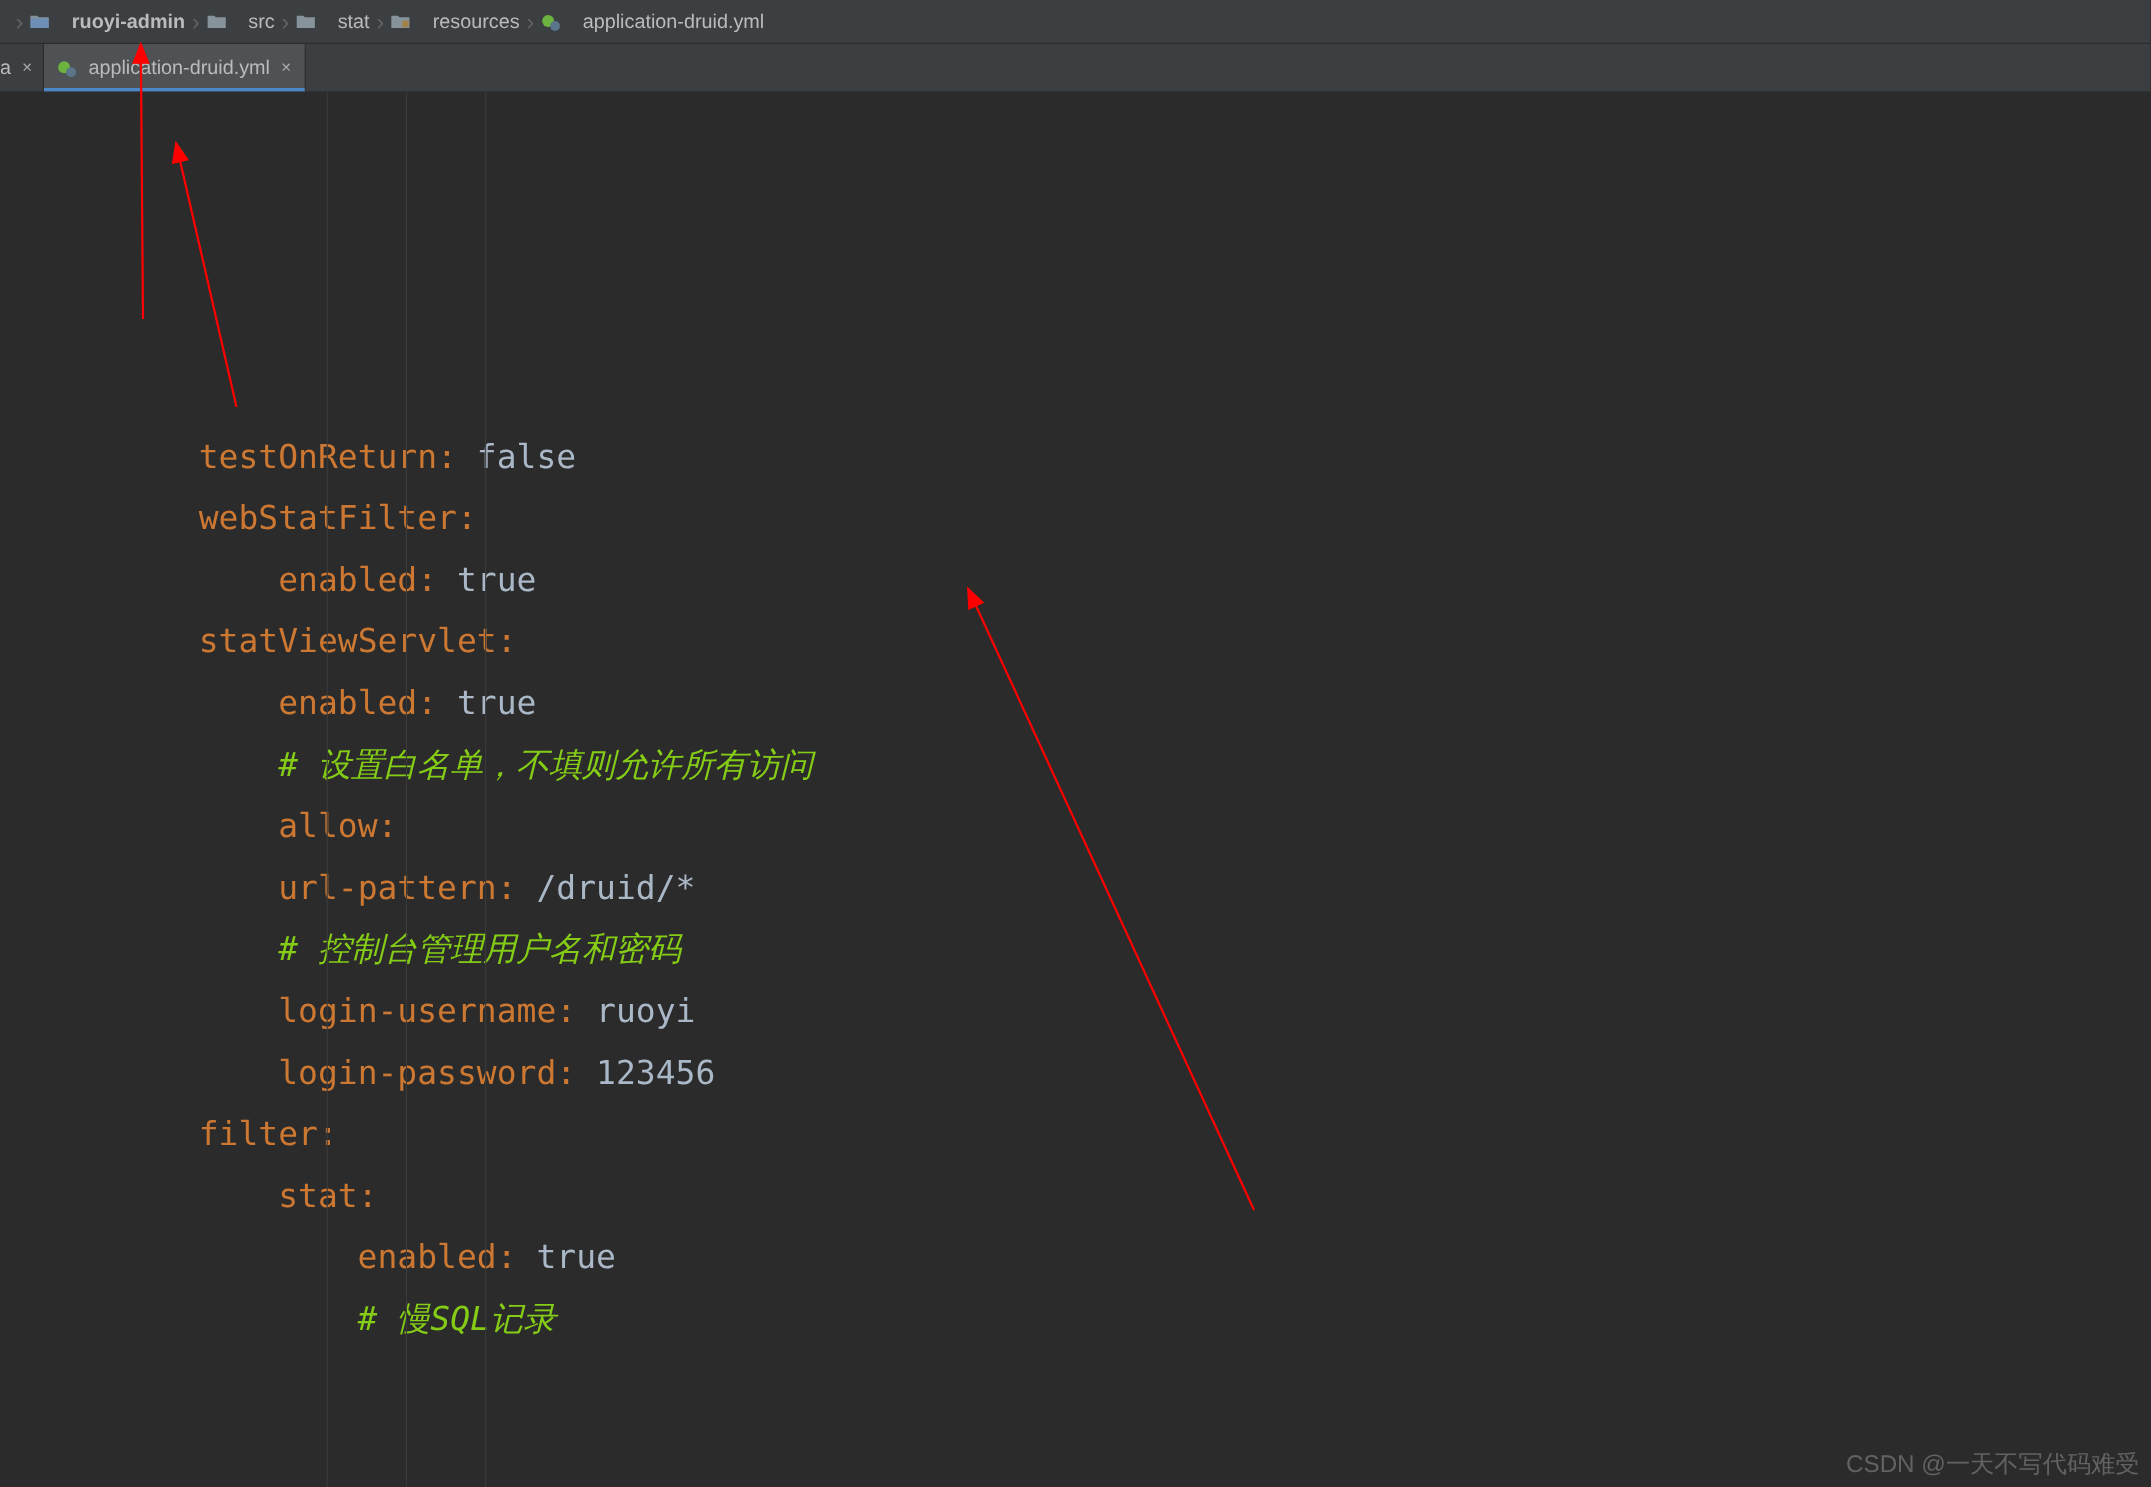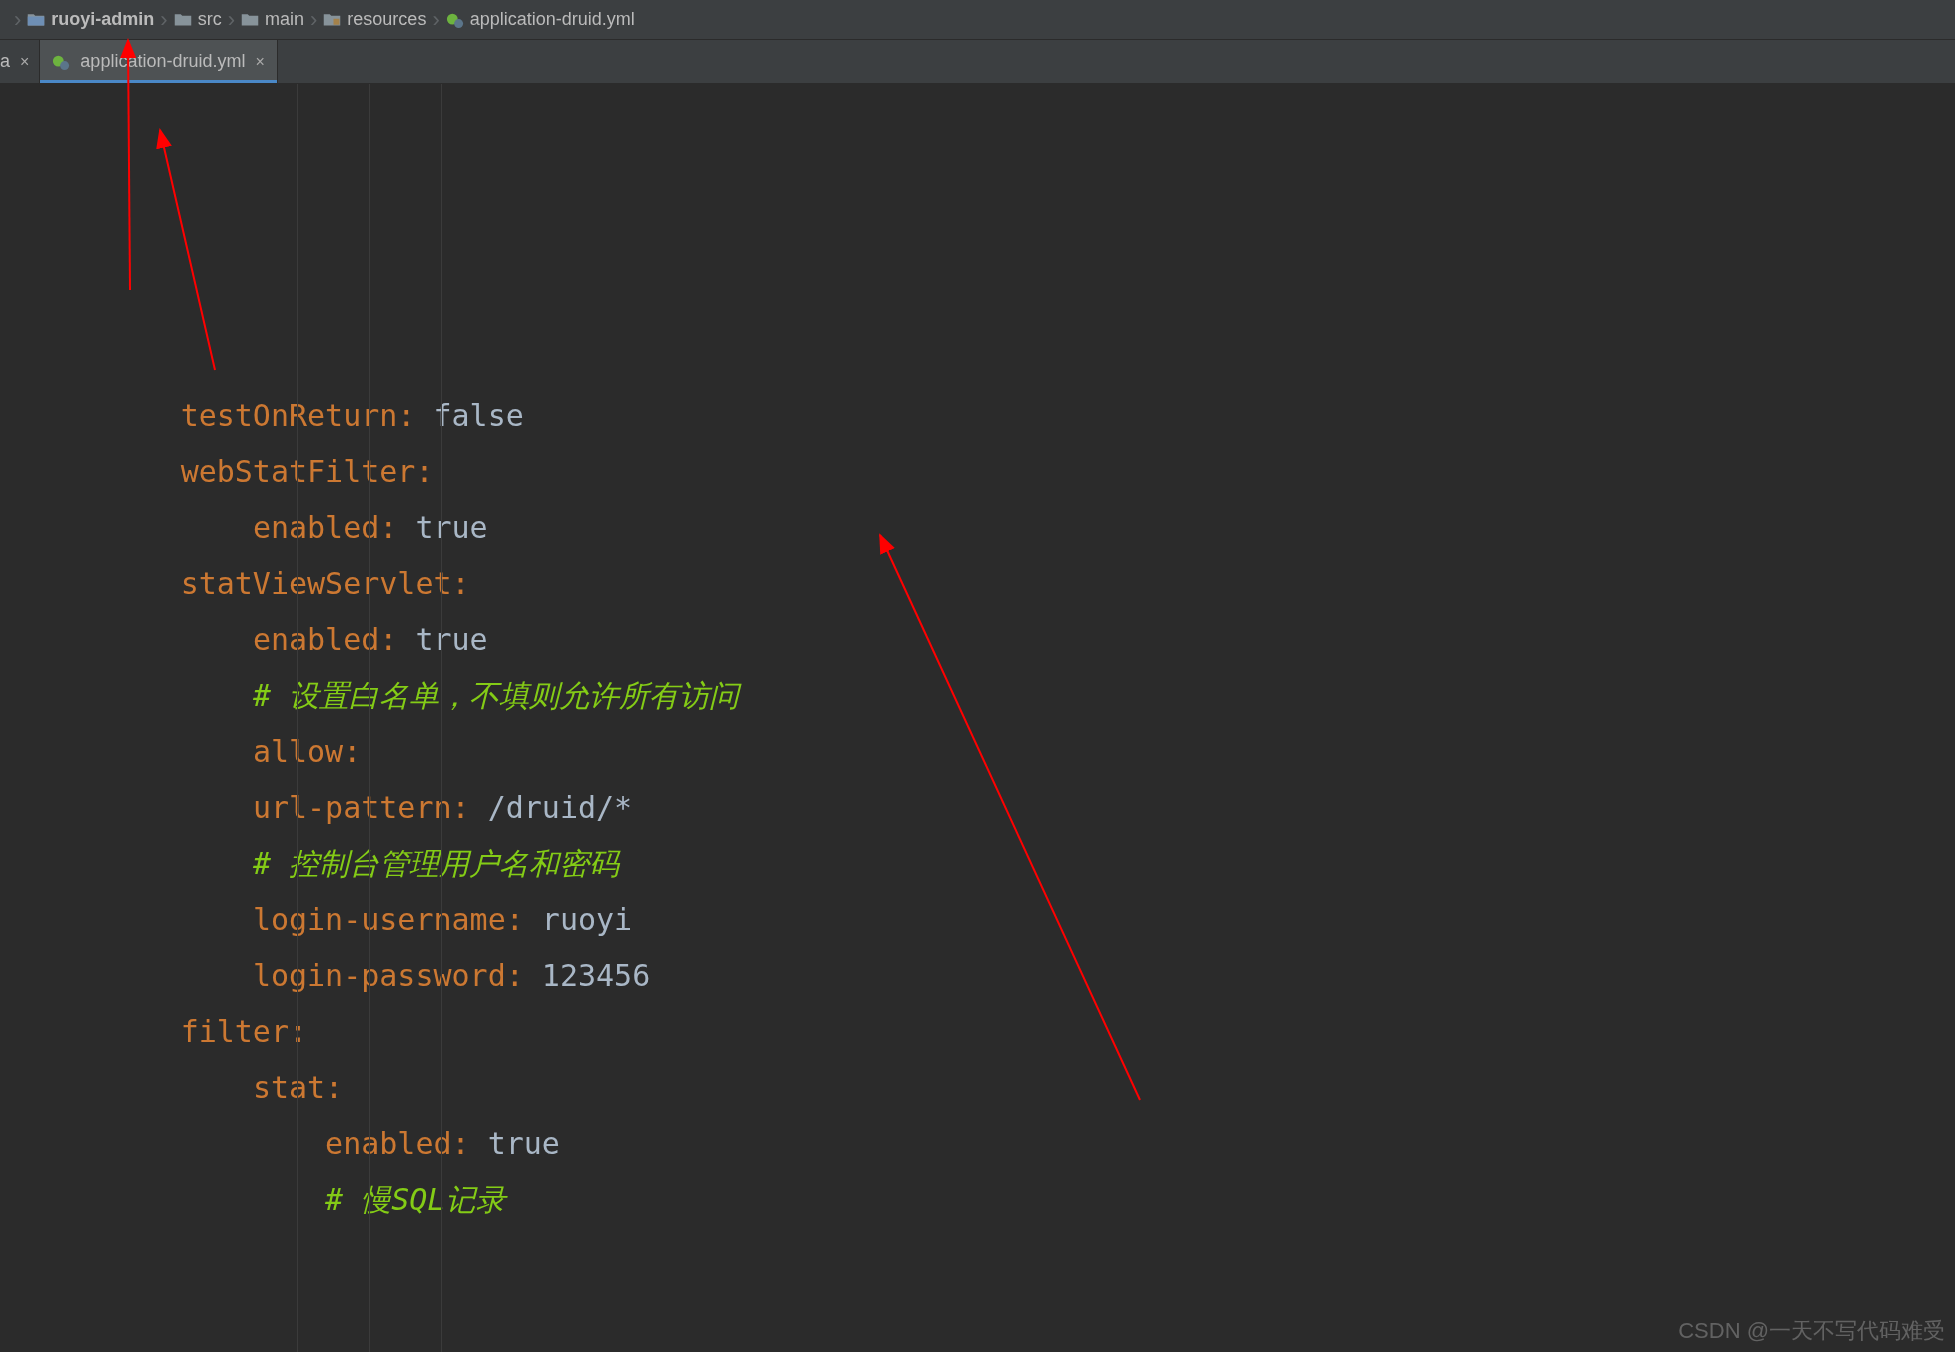--- a/index.html
+++ b/index.html
@@ -23,21 +23,21 @@
       font-size: 18px;
       color: #bbbbbb;
     }
     .breadcrumb .sep {
       color: #5f6366;
       margin: 0 6px;
       font-size: 22px;
     }
     .breadcrumb .crumb {
       display: flex;
-      gap: 6px;
+      gap: 20px;
       white-space: nowrap;
     }
     .breadcrumb .crumb.first .label { font-weight: bold; }
     .folder-icon {
       display: inline-flex;
       align-items: center;
     }
     .folder-icon svg { width: 18px; height: 15px; }
     .file-icon {
       display: inline-flex;
@@ -136,21 +136,21 @@
       </span>
     <span>src</span>
   </span>
   <span class="sep">›</span>
   <span class="crumb">
     <span class="folder-icon">
         <svg viewBox="0 0 24 20">
           <path fill="#87939a" d="M1 3h8l2 2h12v13H1z"></path>
         </svg>
       </span>
-    <span>main</span>
+    <span>stat</span>
   </span>
   <span class="sep">›</span>
   <span class="crumb">
     <span class="folder-icon">
         <svg viewBox="0 0 24 20">
           <path fill="#87939a" d="M1 3h8l2 2h12v13H1z"></path>
           <rect x="14" y="9" width="8" height="8" fill="#a3814a"></rect>
         </svg>
       </span>
     <span>resources</span>

